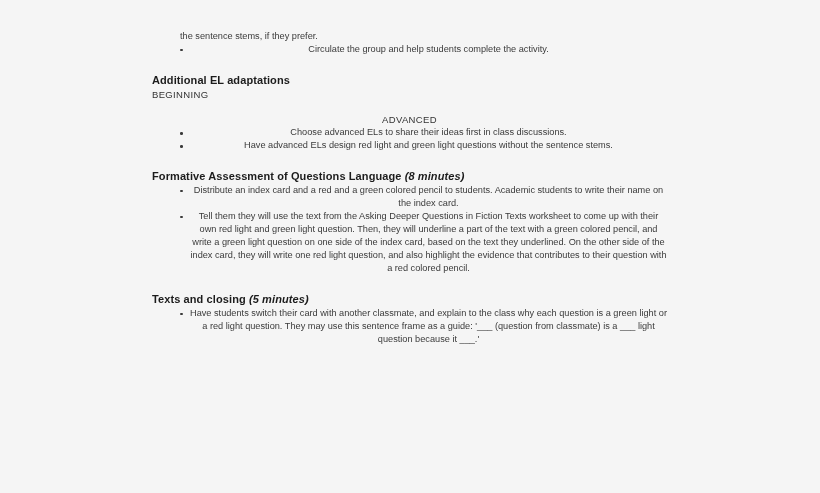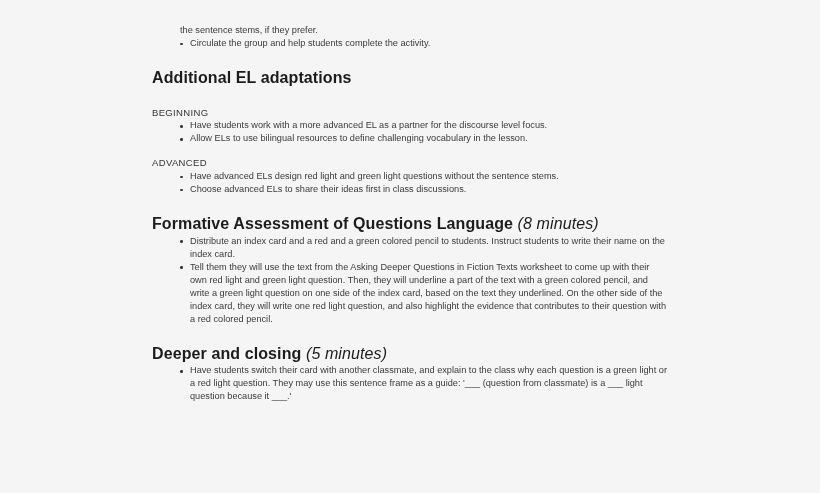--- a/index.html
+++ b/index.html
@@ -12,38 +12,38 @@
     background: #f5f5f5;
     font-family: "Liberation Sans", sans-serif;
     color: #2b2b2b;
     overflow: hidden;
   }
   .page {
     position: relative;
     width: 820px;
     height: 493px;
     box-sizing: border-box;
-    padding: 24px 155px 0 152px;
+    padding: 30px 155px 0 152px;
   }
   .doc-body {
     width: 515px;
   }
 
   
   .section-heading {
-    font-size: 16px;
+    font-size: 11px;
     font-weight: bold;
     color: #1c1c1c;
     margin: 0;
     letter-spacing: 0.1px;
     line-height: 1.35;
   }
   .section-heading .duration {
     font-style: italic;
-    font-weight: normal;
+    font-weight: bold;
   }
   .level-label {
     font-size: 9.5px;
     font-weight: normal;
     color: #333333;
     margin: 0;
     letter-spacing: 0.35px;
     line-height: 1.35;
   }
 
@@ -59,75 +59,71 @@
     margin: 0;
     padding: 0;
   }
   ul.bullets > li {
     position: relative;
     font-size: 9.2px;
     line-height: 13px;
     color: #3a3a3a;
     margin: 0 0 0 28px;
     padding-left: 10px;
-    text-align: left;
+    text-align: center;
   }
   ul.bullets > li::before {
     content: "";
     position: absolute;
     left: 0px;
     top: 5.5px;
     width: 2.6px;
     height: 2.6px;
     border-radius: 50%;
     background: #3a3a3a;
   }
 
   
   .sp-head-before { margin-top: 17px; }
-  .sp-head-after  { margin-top: 18px; }
+  .sp-head-after  { margin-top: 1px; }
   .sp-label-after { margin-top: 10px; }
-  .sp-list-after  { margin-top: 12px; }
+  .sp-list-after  { margin-top: 12px; text-align: center; }
   .sp-first-block { margin-top: 0; }
 </style>
 </head>
 <body>
 
 <div class="page">
   <div class="doc-body">
 
     <p class="cont-line sp-first-block">the sentence stems, if they prefer.</p>
 
     <ul class="bullets">
       <li>Circulate the group and help students complete the activity.</li>
     </ul>
 
     <h2 class="section-heading sp-head-before"><span>Additional EL adaptations</span></h2>
 
     <p class="level-label sp-head-after">BEGINNING</p>
 
-    <ul class="bullets sp-label-after">
-      <li>Have students work with a more advanced EL as a partner for the discourse level focus.</li>
-      <li>Allow ELs to use bilingual resources to define challenging vocabulary in the lesson.</li>
-    </ul>
 
     <p class="level-label sp-list-after">ADVANCED</p>
 
     <ul class="bullets sp-label-after">
+      <li>Choose advanced ELs to share their ideas first in class discussions.</li>
       <li>Have advanced ELs design red light and green light questions without the sentence stems.</li>
-      <li>Choose advanced ELs to share their ideas first in class discussions.</li>
     </ul>
 
     <h2 class="section-heading sp-head-before"><span>Formative Assessment of Questions Language</span>&nbsp;<span class="duration">(8 minutes)</span></h2>
 
     <ul class="bullets sp-head-after">
-      <li>Distribute an index card and a red and a green colored pencil to students. Instruct students to write their name on the index card.</li>
+      <li>Distribute an index card and a red and a green colored pencil to students. Academic students to write their name on the index card.</li>
       <li>Tell them they will use the text from the Asking Deeper Questions in Fiction Texts worksheet to come up with their own red light and green light question. Then, they will underline a part of the text with a green colored pencil, and write a green light question on one side of the index card, based on the text they underlined. On the other side of the index card, they will write one red light question, and also highlight the evidence that contributes to their question with a red colored pencil.</li>
     </ul>
 
-    <h2 class="section-heading sp-head-before"><span>Deeper and closing</span>&nbsp;<span class="duration">(5 minutes)</span></h2>
+    <h2 class="section-heading sp-head-before"><span>Texts and closing</span>&nbsp;<span class="duration">(5 minutes)</span></h2>
 
     <ul class="bullets sp-head-after">
       <li>Have students switch their card with another classmate, and explain to the class why each question is a green light or a red light question. They may use this sentence frame as a guide: '___ (question from classmate) is a ___ light question because it ___.'</li>
     </ul>
 
   </div>
 </div>
 
 </body></html>

